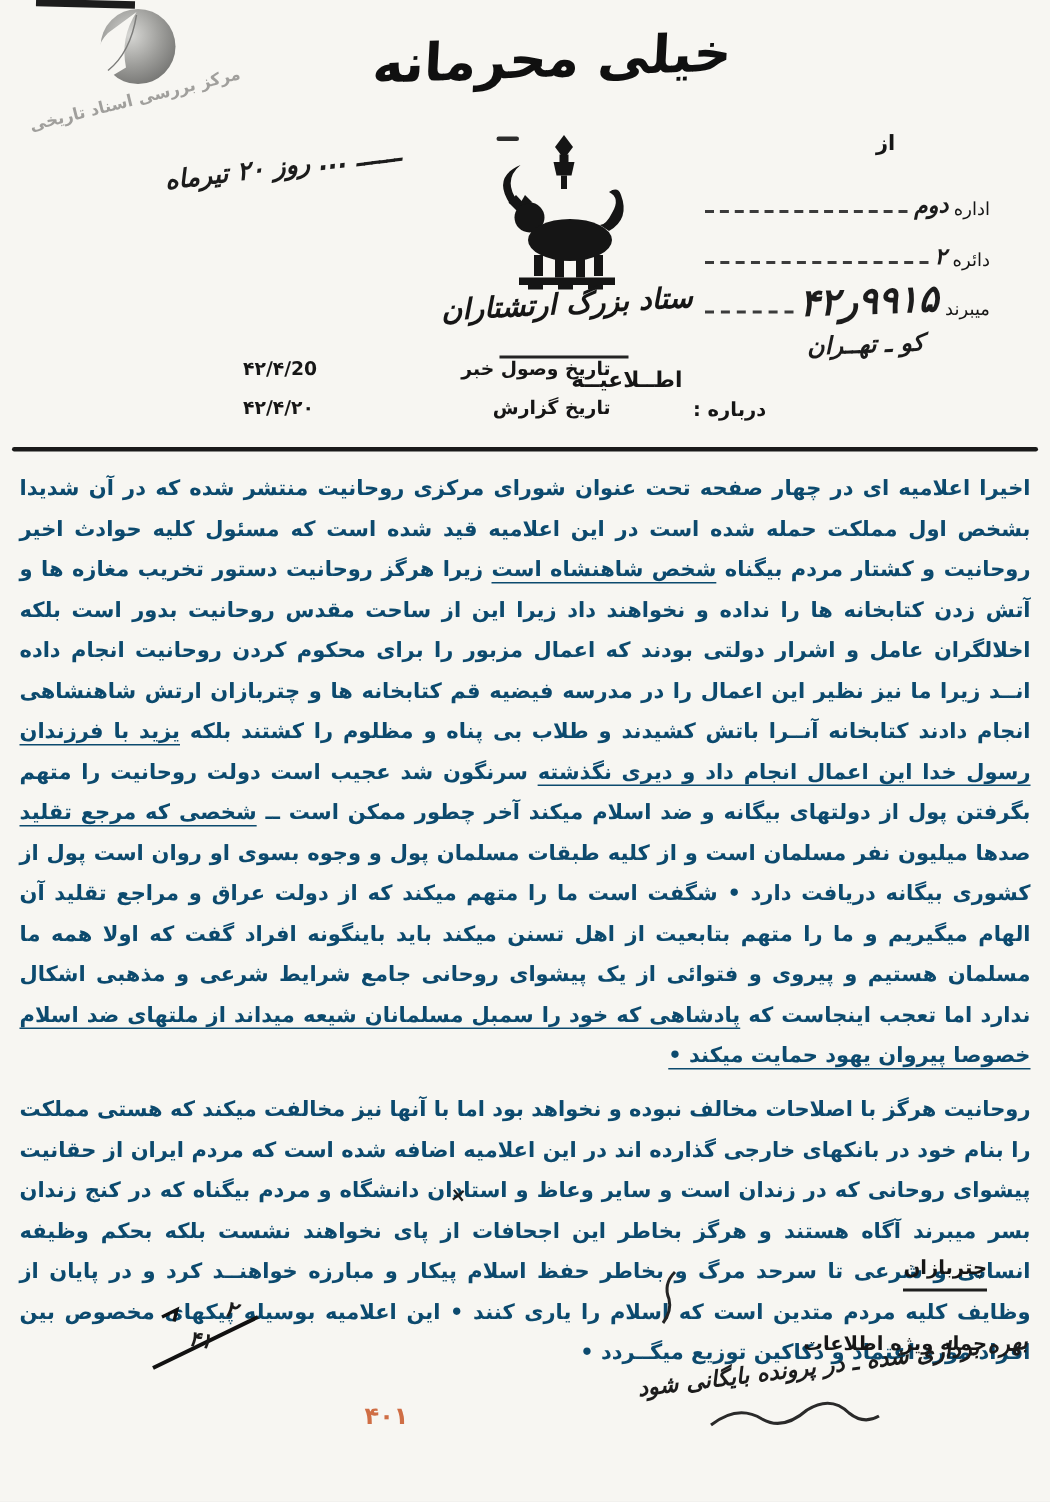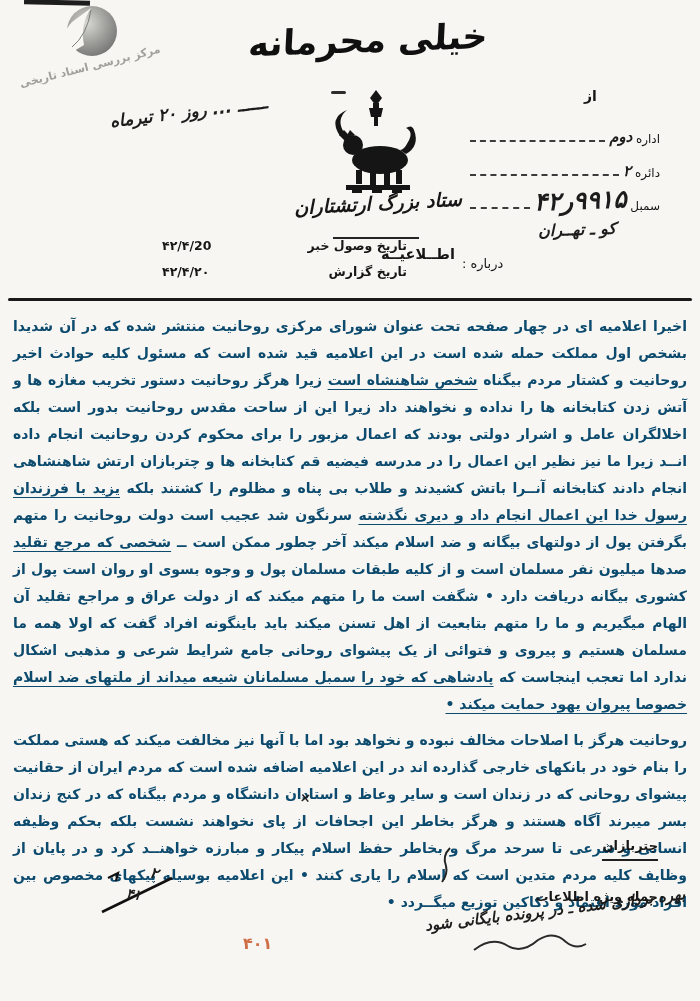--- a/index.html
+++ b/index.html
@@ -32,21 +32,21 @@
     font-size:17px;white-space:nowrap;}
   .top-note .dashes{letter-spacing:1px;font-weight:bold;}
 
   
   .emblem{left:320px;top:90px;}
   .org-name{left:278px;top:192px;width:200px;text-align:center;font-size:19px;font-weight:bold;
     font-style:italic;transform:rotate(-3deg);direction:rtl;white-space:nowrap;}
   .center-line{left:333px;top:237px;width:86px;height:0;border-top:2px solid #242424;}
   .doc-type{left:295px;top:246px;width:160px;text-align:right;font-size:14.5px;font-weight:bold;
     direction:rtl;letter-spacing:.5px;}
-  .about{left:462px;top:256px;font-size:13px;font-weight:normal;direction:rtl;}
+  .about{left:462px;top:266px;font-size:13px;font-weight:bold;direction:rtl;}
 
   
   .from-label{left:584px;top:88px;font-size:14px;font-weight:bold;}
   .field-row{right:40px;width:190px;display:flex;direction:rtl;align-items:flex-end;gap:4px;}
   .field-label{font-size:12px;font-weight:normal;white-space:nowrap;}
   .dashline{flex:1;border-bottom:2px dashed #3b3b3b;margin-bottom:4px;min-width:20px;}
   .row-office{top:128px;}
   .row-division{top:162px;}
   .row-number{top:188px;}
   .office-val{font-size:15px;transform:rotate(-3deg);}
@@ -149,21 +149,21 @@
     <div class="dashline"></div>
   </div>
 
   <div class="abs field-row row-division">
     <span class="field-label">دائره</span>
     <span class="hw division-val">۲</span>
     <div class="dashline"></div>
   </div>
 
   <div class="abs field-row row-number">
-    <span class="field-label">سمبل</span>
+    <span class="field-label">میبرند</span>
     <span class="hw number-val ltr">۴۲ر۹۹۱۵</span>
     <div class="dashline"></div>
   </div>
 
   <div class="abs place-line hw">کو ـ تهــران</div>
 
   <div class="abs dates">
     <div class="date-row">
       <span>تاریخ وصول خبر</span>
       <span class="ltr">۴۲/۴/20</span>

